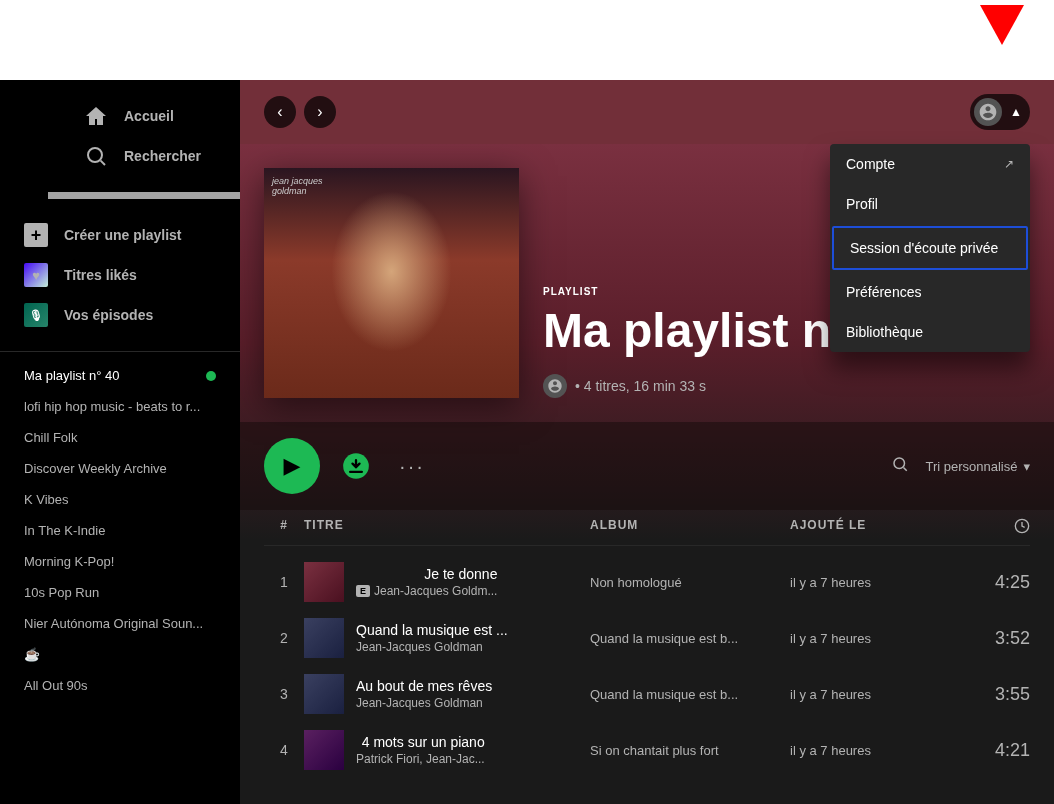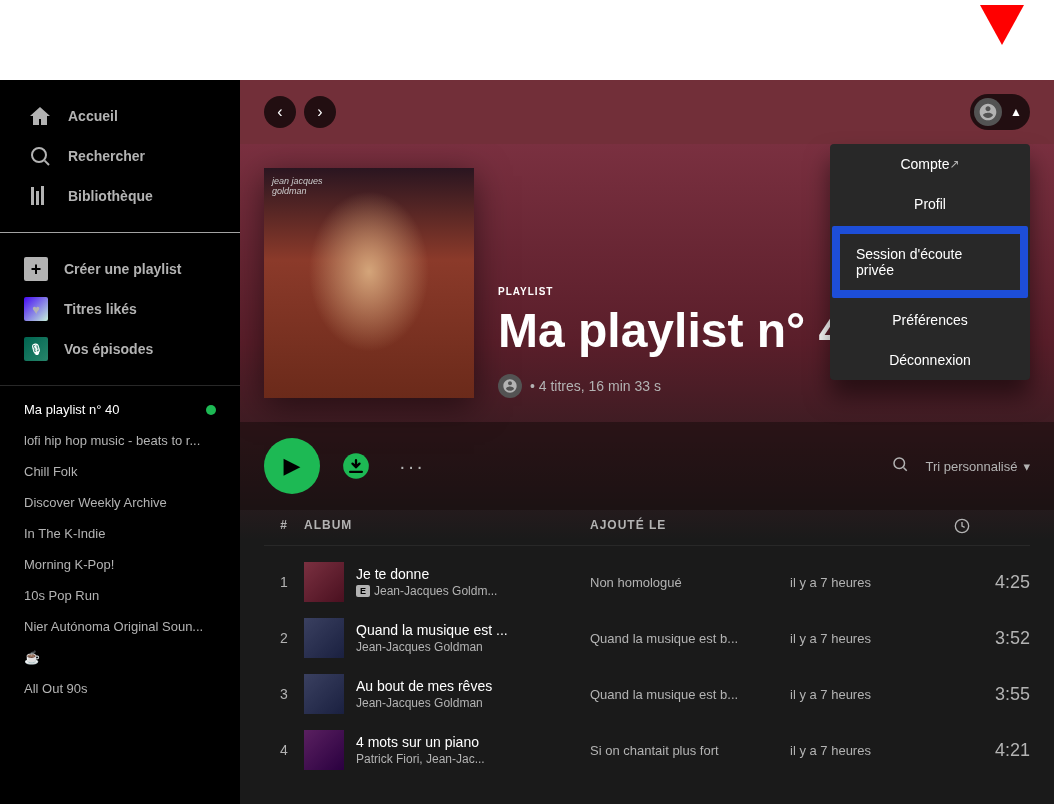--- a/index.html
+++ b/index.html
@@ -44,22 +44,23 @@
     .sidebar {
       width: 240px;
       background: #000;
       color: #b3b3b3;
       display: flex;
       flex-direction: column;
       flex-shrink: 0;
     }
 
     .sidebar-nav {
-      padding: 16px 4px;
-      border-bottom: 1px solid #a3a3a3;
+      padding: 16px 12px;
+      border-bottom: 7px solid #a3a3a3;
+      margin-left: 48px;
     }
 
     .sidebar-nav-item {
       display: flex;
       align-items: center;
       gap: 16px;
       padding: 8px 24px;
       font-size: 14px;
       font-weight: 700;
       color: #b3b3b3;
@@ -230,29 +231,29 @@
       background: #282828;
       border-radius: 4px;
       width: 200px;
       z-index: 1000;
       box-shadow: 0 16px 24px rgba(0,0,0,0.5);
     }
 
     .dropdown-item {
       display: flex;
       align-items: center;
-      justify-content: center;
+      justify-content: space-between;
       padding: 12px 16px;
       font-size: 14px;
       color: #fff;
       cursor: pointer;
       font-weight: 400;
     }
     .dropdown-item.highlighted {
-      border: 8px solid #1d4ed8;
+      border: 2px solid #1d4ed8;
       margin: 2px;
       border-radius: 2px;
     }
     .dropdown-item .external-icon {
       font-size: 12px;
       color: #b3b3b3;
     }
 
     
     .playlist-content {
@@ -264,21 +265,21 @@
     .playlist-content::-webkit-scrollbar-thumb { background: #555; border-radius: 3px; }
 
     .playlist-hero {
       display: flex;
       align-items: flex-end;
       padding: 24px 24px 24px 24px;
       gap: 24px;
     }
 
     .playlist-cover {
-      width: 210px;
+      width: 255px;
       height: 230px;
       flex-shrink: 0;
       box-shadow: 0 8px 32px rgba(0,0,0,0.5);
       background: #333;
       overflow: hidden;
     }
 
     
     .album-art-person {
       width: 100%;
@@ -463,20 +464,21 @@
     .track-thumb-1 { background: linear-gradient(135deg, #7a3040, #4a1020); }
     .track-thumb-2 { background: linear-gradient(135deg, #3a4060, #1a2040); }
     .track-thumb-3 { background: linear-gradient(135deg, #3a4060, #1a2040); }
     .track-thumb-4 { background: linear-gradient(135deg, #5a2060, #2a0040); }
 
     .track-text .track-name {
       color: #fff;
       font-size: 14px;
       font-weight: 400;
       margin-bottom: 2px;
+      text-align: right;
     }
 
     .track-text .track-artist {
       color: #b3b3b3;
       font-size: 12px;
       display: flex;
       align-items: center;
       gap: 4px;
     }
 
@@ -531,30 +533,20 @@
       </div>
       <div class="sidebar-nav-item">
         <div class="nav-icon">
           <svg width="24" height="24" viewBox="0 0 24 24" fill="none" stroke="currentColor" stroke-width="2">
             <circle cx="11" cy="11" r="7"></circle>
               <line x1="21" y1="21" x2="16.65" y2="16.65"></line>
           </svg>
         </div>
         <span>Rechercher</span>
       </div>
-      <div class="sidebar-nav-item">
-        <div class="nav-icon">
-          <svg width="24" height="24" viewBox="0 0 24 24" fill="currentColor">
-            <rect x="3" y="3" width="3" height="18"></rect>
-              <rect x="8" y="7" width="3" height="14"></rect>
-              <rect x="13" y="2" width="3" height="19"></rect>
-          </svg>
-        </div>
-        <span>Bibliothèque</span>
-      </div>
     </div>
 
     <div class="sidebar-actions">
       <div class="sidebar-action-item">
         <div class="action-icon-box">+</div>
         <span>Créer une playlist</span>
       </div>
       <div class="sidebar-action-item">
         <div class="heart-icon-box">♥</div>
         <span>Titres likés</span>
@@ -571,20 +563,23 @@
         <div class="dot-icon" style="width:10px;height:10px;background:#1db954;border-radius:50%;"></div>
       </div>
       <div class="playlist-item">
         <span>lofi hip hop music - beats to r...</span>
       </div>
       <div class="playlist-item">
         <span>Chill Folk</span>
       </div>
       <div class="playlist-item">
         <span>Discover Weekly Archive</span>
+      </div>
+      <div class="playlist-item">
+        <span>K Vibes</span>
       </div>
       <div class="playlist-item">
         <span>In The K-Indie</span>
       </div>
       <div class="playlist-item">
         <span>Morning K-Pop!</span>
       </div>
       <div class="playlist-item">
         <span>10s Pop Run</span>
       </div>
@@ -625,21 +620,21 @@
       <div class="dropdown-item">
         <span>Profil</span>
       </div>
       <div class="dropdown-item highlighted">
         <span>Session d'écoute privée</span>
       </div>
       <div class="dropdown-item">
         <span>Préférences</span>
       </div>
       <div class="dropdown-item">
-        <span>Déconnexion</span>
+        <span>Bibliothèque</span>
       </div>
     </div>
 
     <div class="playlist-content">
 
       <div class="playlist-hero">
         <div class="playlist-cover">
           <div class="album-art-person">
             <span class="album-art-text">jean jacques<br>goldman</span>
           </div>
@@ -678,20 +673,21 @@
             <span>Tri personnalisé</span>
             <span>▾</span>
           </button>
         </div>
       </div>
 
       <div class="track-list">
 
         <div class="track-list-header">
           <div style="text-align:center;">#</div>
+          <div>TITRE</div>
           <div>ALBUM</div>
           <div>AJOUTÉ LE</div>
           <div class="clock-icon">
             <svg width="16" height="16" viewBox="0 0 24 24" fill="none" stroke="#b3b3b3" stroke-width="2">
               <circle cx="12" cy="12" r="10"></circle>
                 <polyline points="12 6 12 12 16 14"></polyline>
             </svg>
           </div>
         </div>
 

